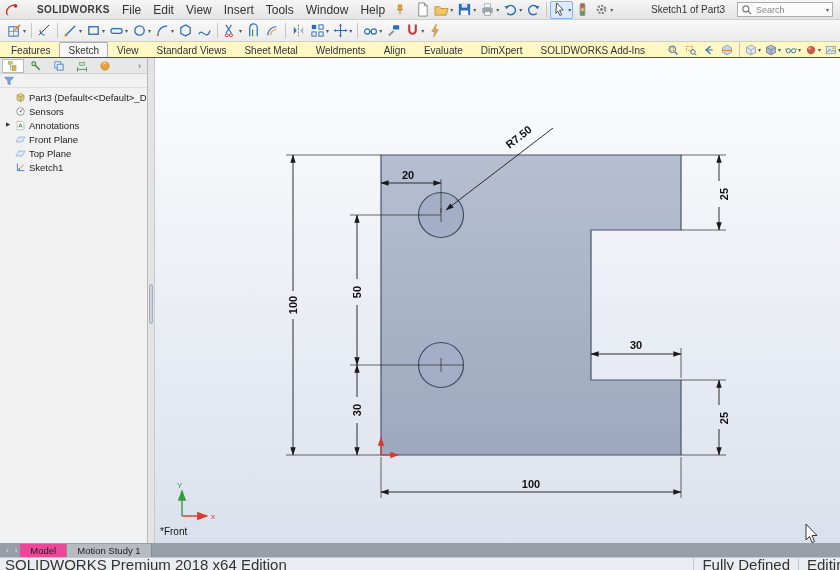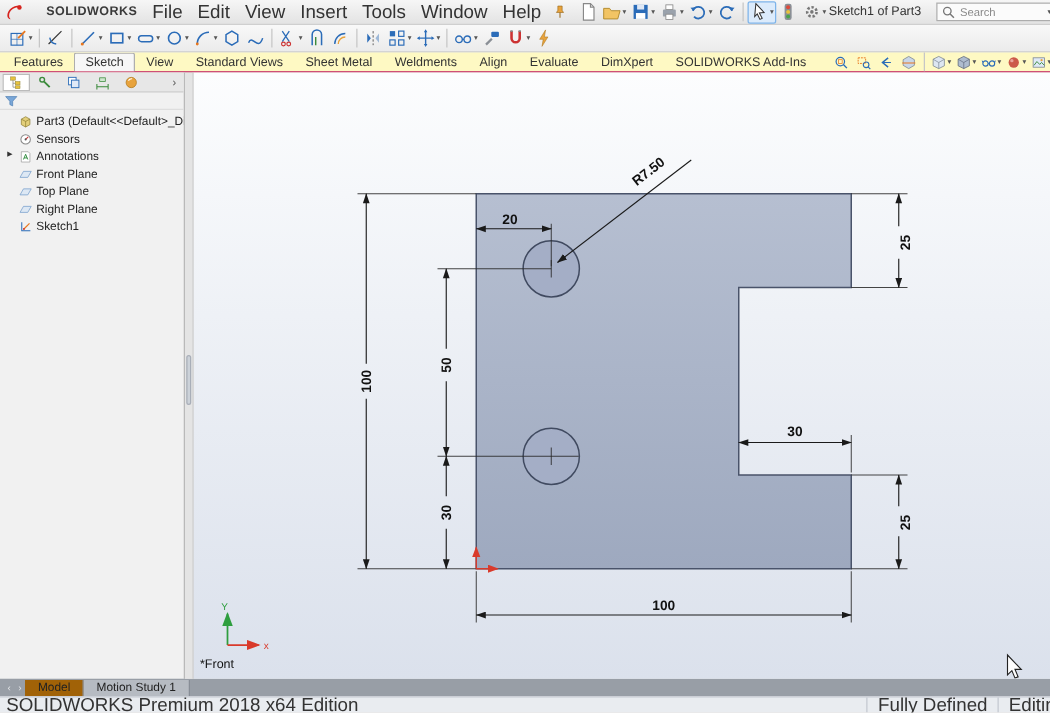--- a/index.html
+++ b/index.html
@@ -4,28 +4,28 @@
 <style>
 *{margin:0;padding:0;box-sizing:border-box}
 html,body{width:840px;height:570px;overflow:hidden}
 body{font-family:"Liberation Sans",sans-serif;font-size:11px;color:#222;background:#e8e8e8}
 .app{width:840px;height:570px;display:flex;flex-direction:column}
 
 .titlebar{height:20px;flex:none;display:flex;align-items:center;background:linear-gradient(#f6f6f6,#e3e3e3);border-bottom:1px solid #cfcfcf;padding:0 4px}
 .brand{display:flex;align-items:center;gap:18px;margin-right:6px}
 .brand-text{font-weight:bold;font-size:10px;color:#3a3a3a;letter-spacing:.4px}
 .menus{display:flex}
-.menu-item{padding:2px 6px;font-size:15px;color:#333;cursor:default}
+.menu-item{padding:2px 6px;font-size:12px;color:#333;cursor:default}
 .qat{display:flex;align-items:center;margin-left:4px}
 .tbtn{height:18px;min-width:18px;display:flex;align-items:center;justify-content:center;padding:0 1px;border:1px solid transparent;border-radius:2px}
 .tbtn.active{border-color:#7eb4ea;background:#dcebfb}
 .caret{font-size:6px;color:#555;margin-left:1px;line-height:1}
 .sep{width:1px;height:15px;background:#c6c6c6;margin:0 3px;flex:none}
 .doc-title{margin-left:auto;font-size:10px;color:#333;padding-right:12px;white-space:nowrap}
-.search{width:96px;height:15px;flex:none;border:1px solid #adadad;background:#fbfbfb;display:flex;align-items:center;gap:3px;padding:0 3px;margin-right:16px}
+.search{width:96px;height:15px;flex:none;border:1px solid #adadad;background:#fbfbfb;display:flex;align-items:center;gap:3px;padding:0 3px;margin-right:3px}
 .search-text{color:#888;font-size:9px;flex:1;overflow:hidden;white-space:nowrap}
 .ic{width:15px;height:15px;display:block}
 .ics{width:12px;height:12px;display:block}
 
 .toolbar2{height:22px;flex:none;display:flex;align-items:center;background:linear-gradient(#f8f8f8,#ebebeb);border-bottom:1px solid #cdcdcd;padding:0 5px}
 
 .tabsrow{height:16px;flex:none;display:flex;align-items:stretch;background:#fef9c3;border-bottom:1px solid #be185d;padding-left:2px;font-size:10px}
 .ctab{display:flex;align-items:center;padding:0 8px;color:#333;border:1px solid transparent;border-bottom:none;white-space:nowrap}
 .ctab.active{background:#f7f7f7;border-color:#aeaeae;border-radius:2px 2px 0 0}
 .vtools{display:flex;align-items:center;margin-left:10px}
@@ -46,21 +46,21 @@
 .tlabel{overflow:hidden;white-space:nowrap}
 .splitter{width:7px;flex:none;background:#e4e4e4;border-right:1px solid #c9c9c9;position:relative}
 .splitter .grab{position:absolute;top:226px;left:1px;width:4px;height:40px;background:#ccd2d9;border:1px solid #a8aeb8;border-radius:2px}
 .viewport{flex:1;position:relative;background:linear-gradient(180deg,#fcfdfe 0%,#eef1f6 40%,#dbe1ec 100%);overflow:hidden}
 .viewport svg.canvas{position:absolute;inset:0;width:100%;height:100%}
 .viewlabel{position:absolute;left:5px;bottom:6px;font-size:10px;color:#111}
 
 .modelstrip{height:14px;flex:none;background:#989ea6;display:flex;align-items:stretch;padding-left:3px;font-size:9.5px}
 .mnav{display:flex;align-items:center;color:#e6e8eb;font-size:8px;padding:0 3px;gap:2px}
 .mtab{display:flex;align-items:center;padding:0 10px;background:#b6bbc2;color:#222;border-right:1px solid #878d96;margin-top:1px}
-.mtab.active{background:#a16207}
+.mtab.active{background:#ec4899}
 .statusbar{height:13px;flex:none;background:#e9ecf0;border-top:1px solid #c3c8cf;display:flex;align-items:center;font-size:15px;color:#333;padding-left:5px}
 .status-right{margin-left:auto;display:flex;align-items:flex-end;height:100%}
 .scell{padding:0 8px;border-left:1px solid #c3c8cf;white-space:nowrap;display:flex;align-items:center;height:100%}
 .scell.cut{max-width:42px;overflow:hidden;padding-right:0}
 </style>
 </head>
 <body>
 
 <div class="app">
 
@@ -454,27 +454,20 @@
               <path d="M1.5 11.5l4-7h9l-4 7z" fill="#d9e6f5" fill-opacity=".85" stroke="#7aa0cc" stroke-width=".9"></path>
             </svg>
           <span class="tlabel">Front Plane</span>
         </div>
         <div class="trow">
           <span class="exp"></span>
           <svg class="ti" viewBox="0 0 16 16">
               <path d="M1.5 11.5l4-7h9l-4 7z" fill="#d9e6f5" fill-opacity=".85" stroke="#7aa0cc" stroke-width=".9"></path>
             </svg>
           <span class="tlabel">Top Plane</span>
-        </div>
-        <div class="trow">
-          <span class="exp"></span>
-          <svg class="ti" viewBox="0 0 16 16">
-              <path d="M1.5 11.5l4-7h9l-4 7z" fill="#d9e6f5" fill-opacity=".85" stroke="#7aa0cc" stroke-width=".9"></path>
-            </svg>
-          <span class="tlabel">Right Plane</span>
         </div>
         <div class="trow">
           <span class="exp"></span>
           <svg class="ti" viewBox="0 0 16 16">
               <path d="M3.5 2.5v10h10" fill="none" stroke="#2b6cb8" stroke-width="1.2"></path>
               <path d="M6 10.5L12.5 4" stroke="#e8771e" stroke-width="1.4"></path>
               <circle cx="6" cy="10.5" r="1.1" fill="#c33"></circle>
             </svg>
           <span class="tlabel">Sketch1</span>
         </div>

